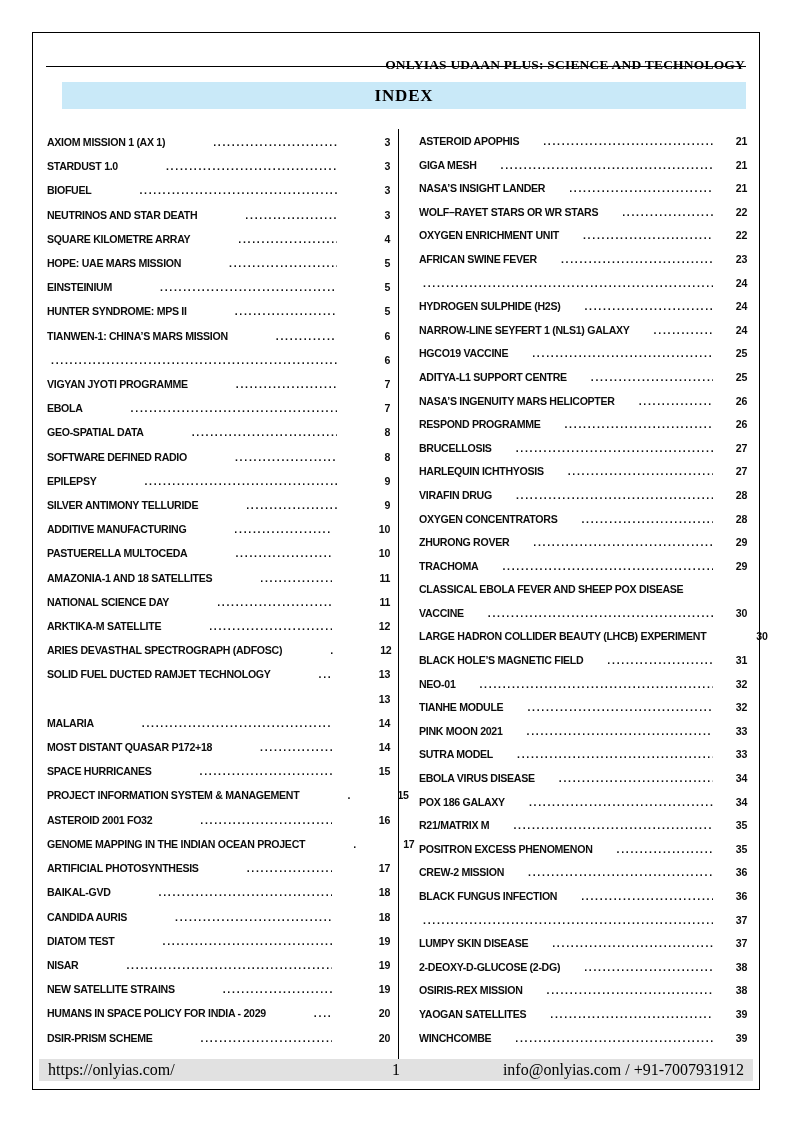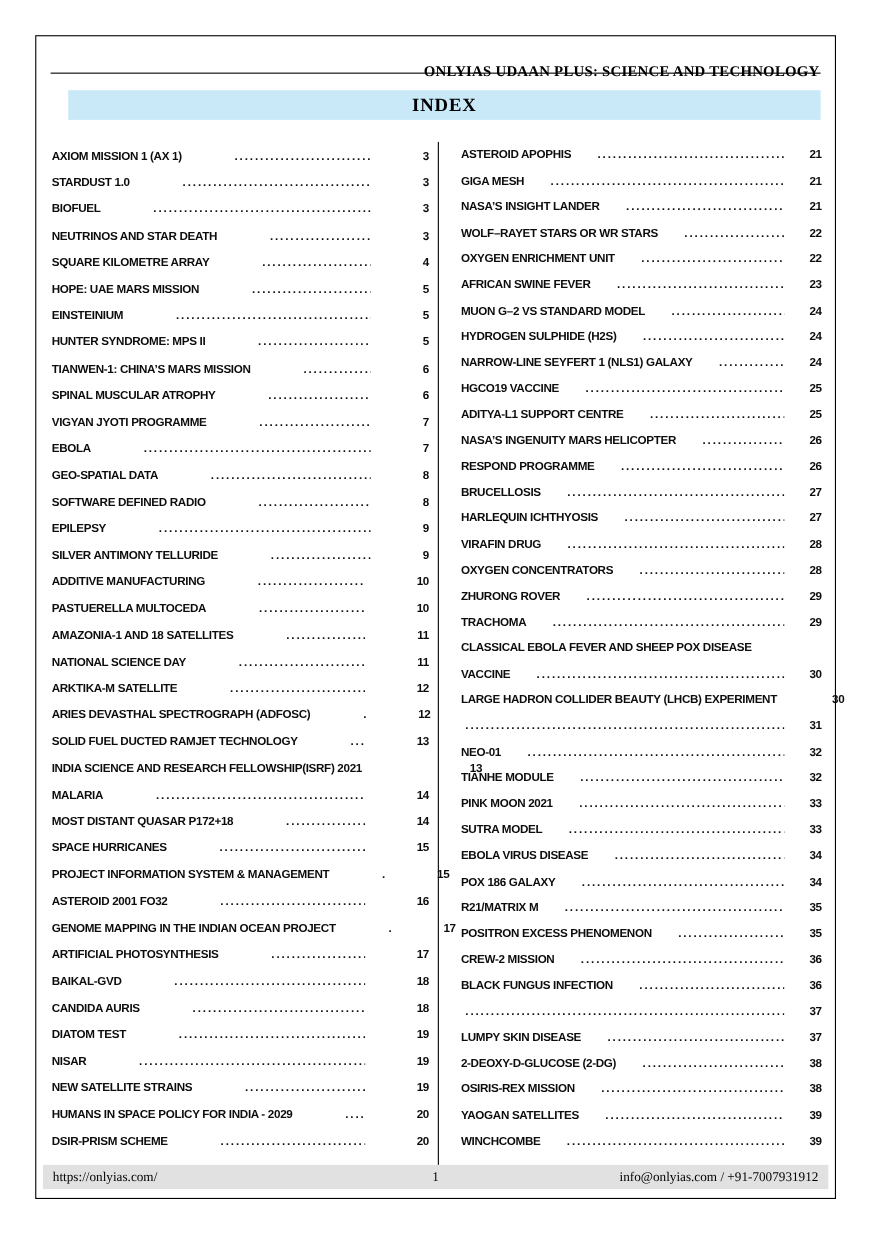--- a/index.html
+++ b/index.html
@@ -42,21 +42,21 @@
   .row .t{flex:0 0 auto;}
   .row .dots{
     flex:1 1 auto;overflow:hidden;letter-spacing:1.7px;
     padding:0 3px 0 4px;font-weight:bold;
   }
   .row .dots.hide{visibility:hidden;}
   .row .p{flex:0 0 auto;padding-left:3px;}
   .footer-bar{
     position:absolute;left:6px;right:6px;top:1026px;height:22px;
     background:#e1e1e1;display:flex;align-items:center;
-    font-family:"Liberation Serif",serif;font-size:12px;color:#000;justify-content:center;
+    font-family:"Liberation Serif",serif;font-size:16px;color:#000;justify-content:center;
   }
   .footer-url{margin-left:9px;}
   .footer-page{position:absolute;left:0;right:0;text-align:center;}
   .footer-contact{margin-left:auto;margin-right:9px;position:relative;}
 </style>
 </head>
 <body>
 
 <div class="page-box">
 
@@ -108,21 +108,20 @@
         <span class="t">HUNTER SYNDROME: MPS II</span>
         <span class="dots">................................................................................................................................................................</span>
         <span class="p">5</span>
       </div>
       <div class="row">
         <span class="t">TIANWEN-1: CHINA’S MARS MISSION</span>
         <span class="dots">................................................................................................................................................................</span>
         <span class="p">6</span>
       </div>
       <div class="row">
-        <span class="t">SPINAL MUSCULAR ATROPHY</span>
         <span class="dots">................................................................................................................................................................</span>
         <span class="p">6</span>
       </div>
       <div class="row">
         <span class="t">VIGYAN JYOTI PROGRAMME</span>
         <span class="dots">................................................................................................................................................................</span>
         <span class="p">7</span>
       </div>
       <div class="row">
         <span class="t">EBOLA</span>
@@ -178,21 +177,20 @@
         <span class="t">ARIES DEVASTHAL SPECTROGRAPH (ADFOSC)</span>
         <span class="dots">................................................................................................................................................................</span>
         <span class="p">12</span>
       </div>
       <div class="row">
         <span class="t">SOLID FUEL DUCTED RAMJET TECHNOLOGY</span>
         <span class="dots">................................................................................................................................................................</span>
         <span class="p">13</span>
       </div>
       <div class="row">
-        <span class="t">INDIA SCIENCE AND RESEARCH FELLOWSHIP(ISRF) 2021</span>
         <span class="dots hide">................................................................................................................................................................</span>
         <span class="p">13</span>
       </div>
       <div class="row">
         <span class="t">MALARIA</span>
         <span class="dots">................................................................................................................................................................</span>
         <span class="p">14</span>
       </div>
       <div class="row">
         <span class="t">MOST DISTANT QUASAR P172+18</span>
@@ -286,21 +284,20 @@
         <span class="t">OXYGEN ENRICHMENT UNIT</span>
         <span class="dots">................................................................................................................................................................</span>
         <span class="p">22</span>
       </div>
       <div class="row">
         <span class="t">AFRICAN SWINE FEVER</span>
         <span class="dots">................................................................................................................................................................</span>
         <span class="p">23</span>
       </div>
       <div class="row">
-        <span class="t">MUON G–2 VS STANDARD MODEL</span>
         <span class="dots">................................................................................................................................................................</span>
         <span class="p">24</span>
       </div>
       <div class="row">
         <span class="t">HYDROGEN SULPHIDE (H2S)</span>
         <span class="dots">................................................................................................................................................................</span>
         <span class="p">24</span>
       </div>
       <div class="row">
         <span class="t">NARROW-LINE SEYFERT 1 (NLS1) GALAXY</span>
@@ -364,20 +361,21 @@
         <span class="t">VACCINE</span>
         <span class="dots">................................................................................................................................................................</span>
         <span class="p">30</span>
       </div>
       <div class="row">
         <span class="t">LARGE HADRON COLLIDER BEAUTY (LHCB) EXPERIMENT</span>
         <span class="dots hide">................................................................................................................................................................</span>
         <span class="p">30</span>
       </div>
       <div class="row">
+        <span class="t">BLACK HOLE’S MAGNETIC FIELD</span>
         <span class="dots">................................................................................................................................................................</span>
         <span class="p">31</span>
       </div>
       <div class="row">
         <span class="t">NEO-01</span>
         <span class="dots">................................................................................................................................................................</span>
         <span class="p">32</span>
       </div>
       <div class="row">
         <span class="t">TIANHE MODULE</span>

